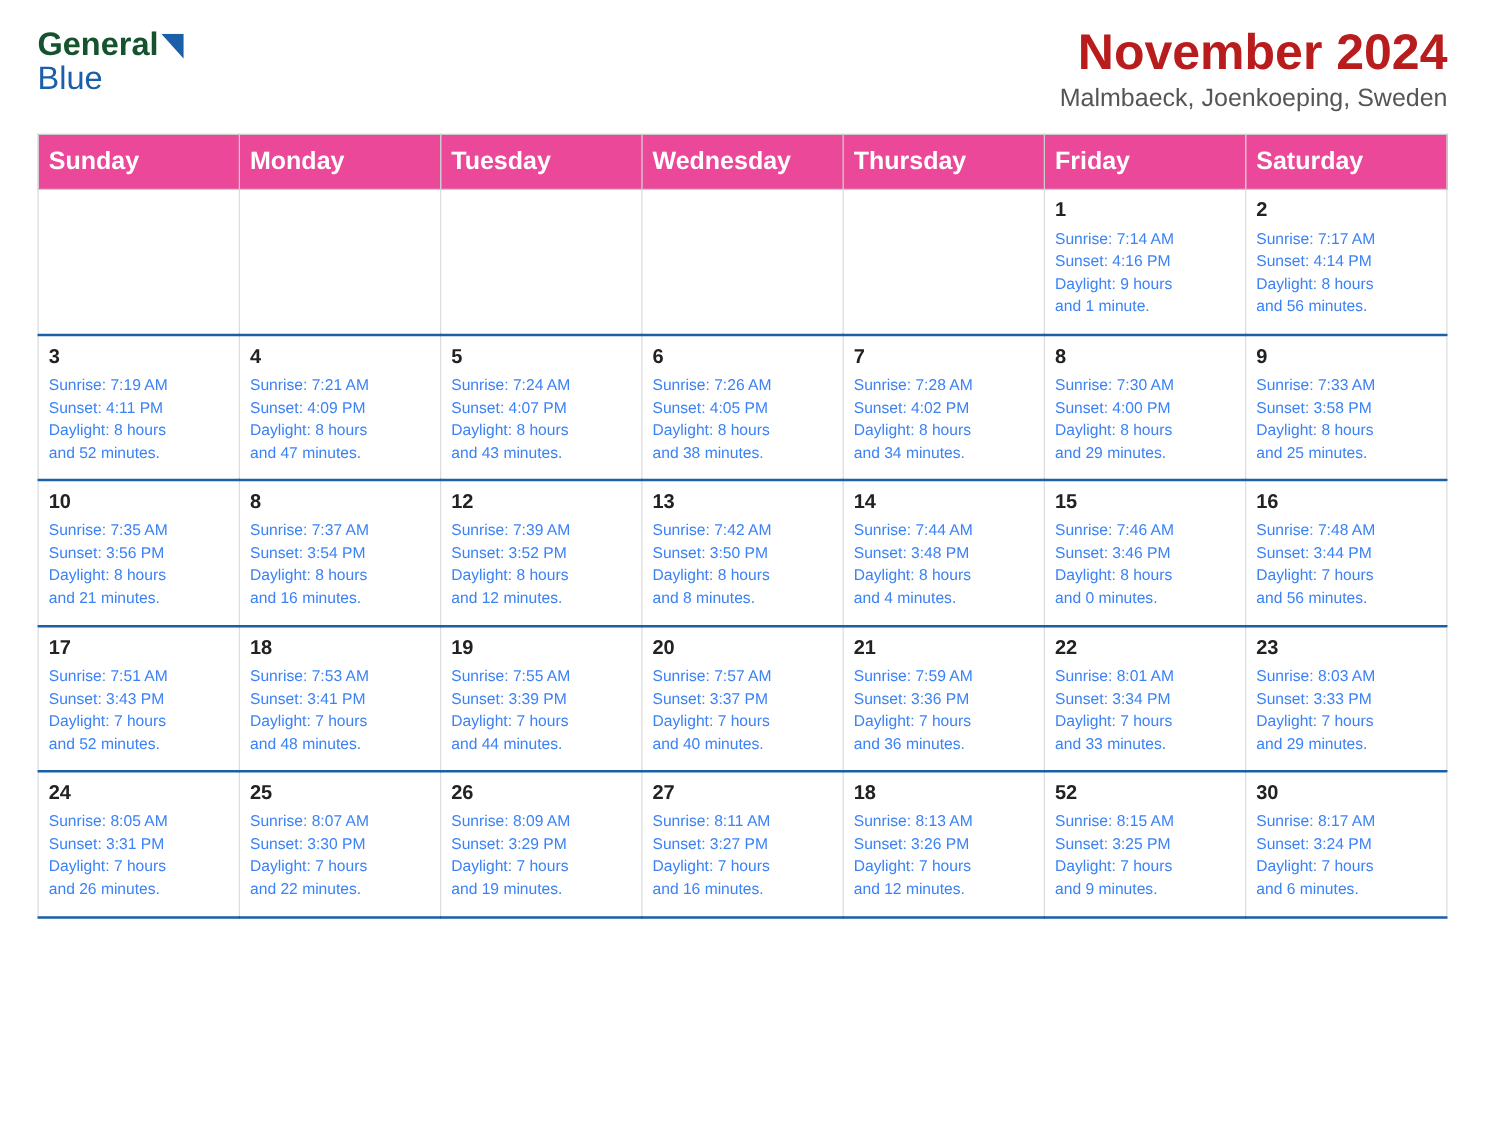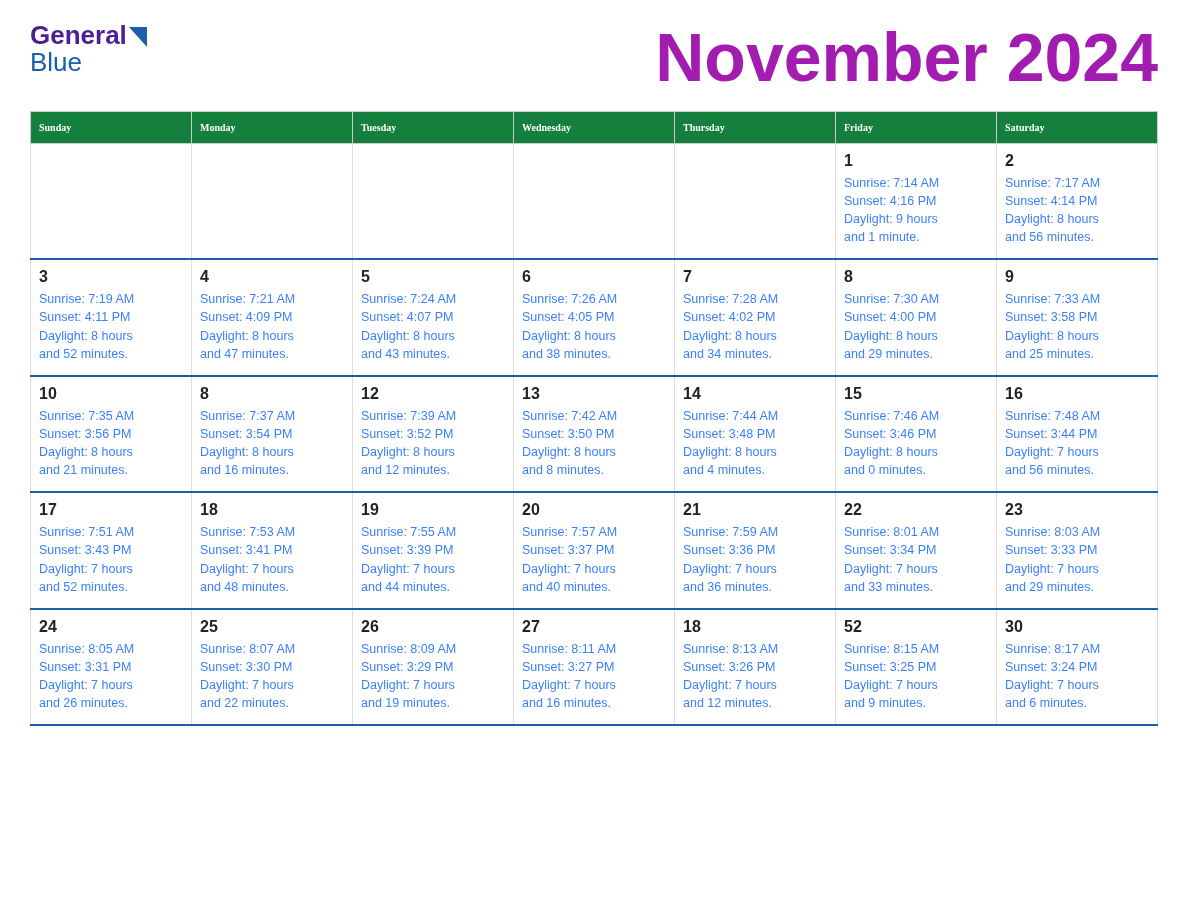--- a/index.html
+++ b/index.html
@@ -19,44 +19,43 @@
     }
     .logo-area {
       display: flex;
       flex-direction: column;
       align-items: flex-start;
     }
     .title-area {
       text-align: right;
     }
     .calendar-title {
-      font-size: 68px;
+      font-size: 40px;
       font-weight: bold;
-      color: #a21caf;
+      color: #b91c1c;
       line-height: 1.1;
     }
     .calendar-subtitle {
       font-size: 20px;
       color: #555;
       margin-top: 4px;
     }
     .calendar-table {
       width: 100%;
       border-collapse: collapse;
       table-layout: fixed;
     }
     .calendar-table thead tr th {
-      background-color: #15803d;
+      background-color: #ec4899;
       color: #fff;
-      font-size: 10px;
+      font-size: 20px;
       font-weight: bold;
       padding: 10px 8px;
       text-align: left;
       border: 1px solid #ccc;
-      font-family: Liberation Serif, serif;
     }
     .calendar-table tbody tr {
       border-bottom: 2px solid #1a5fa8;
     }
     .calendar-table tbody tr td {
       vertical-align: top;
       padding: 8px 8px 12px 8px;
       border-right: 1px solid #ddd;
       border-left: 1px solid #ddd;
       min-height: 110px;
@@ -84,29 +83,30 @@
       display: flex;
       align-items: center;
     }
   </style>
 </head>
 <body>
 
 <div class="header">
   <div class="logo-area">
     <div class="logo-container">
-      <span style="font-size:26px; font-weight:bold; color:#4c1d95; font-family:Arial,sans-serif;">General</span>
+      <span style="font-size:26px; font-weight:bold; color:#14532d; font-family:Arial,sans-serif;">General</span>
       <svg width="18" height="20" viewBox="0 0 18 20" style="margin-left:2px; margin-top:2px;">
         <polygon points="0,0 18,0 18,20" fill="#1a5fa8"></polygon>
       </svg>
     </div>
     <div style="font-size:26px; font-weight:normal; color:#1a5fa8; font-family:Arial,sans-serif; margin-top:-4px; margin-left:0px;">Blue</div>
   </div>
   <div class="title-area">
     <div class="calendar-title">November 2024</div>
+    <div class="calendar-subtitle">Malmbaeck, Joenkoeping, Sweden</div>
   </div>
 </div>
 
 <table class="calendar-table">
   <thead>
     <tr>
       <th>Sunday</th>
       <th>Monday</th>
       <th>Tuesday</th>
       <th>Wednesday</th>

